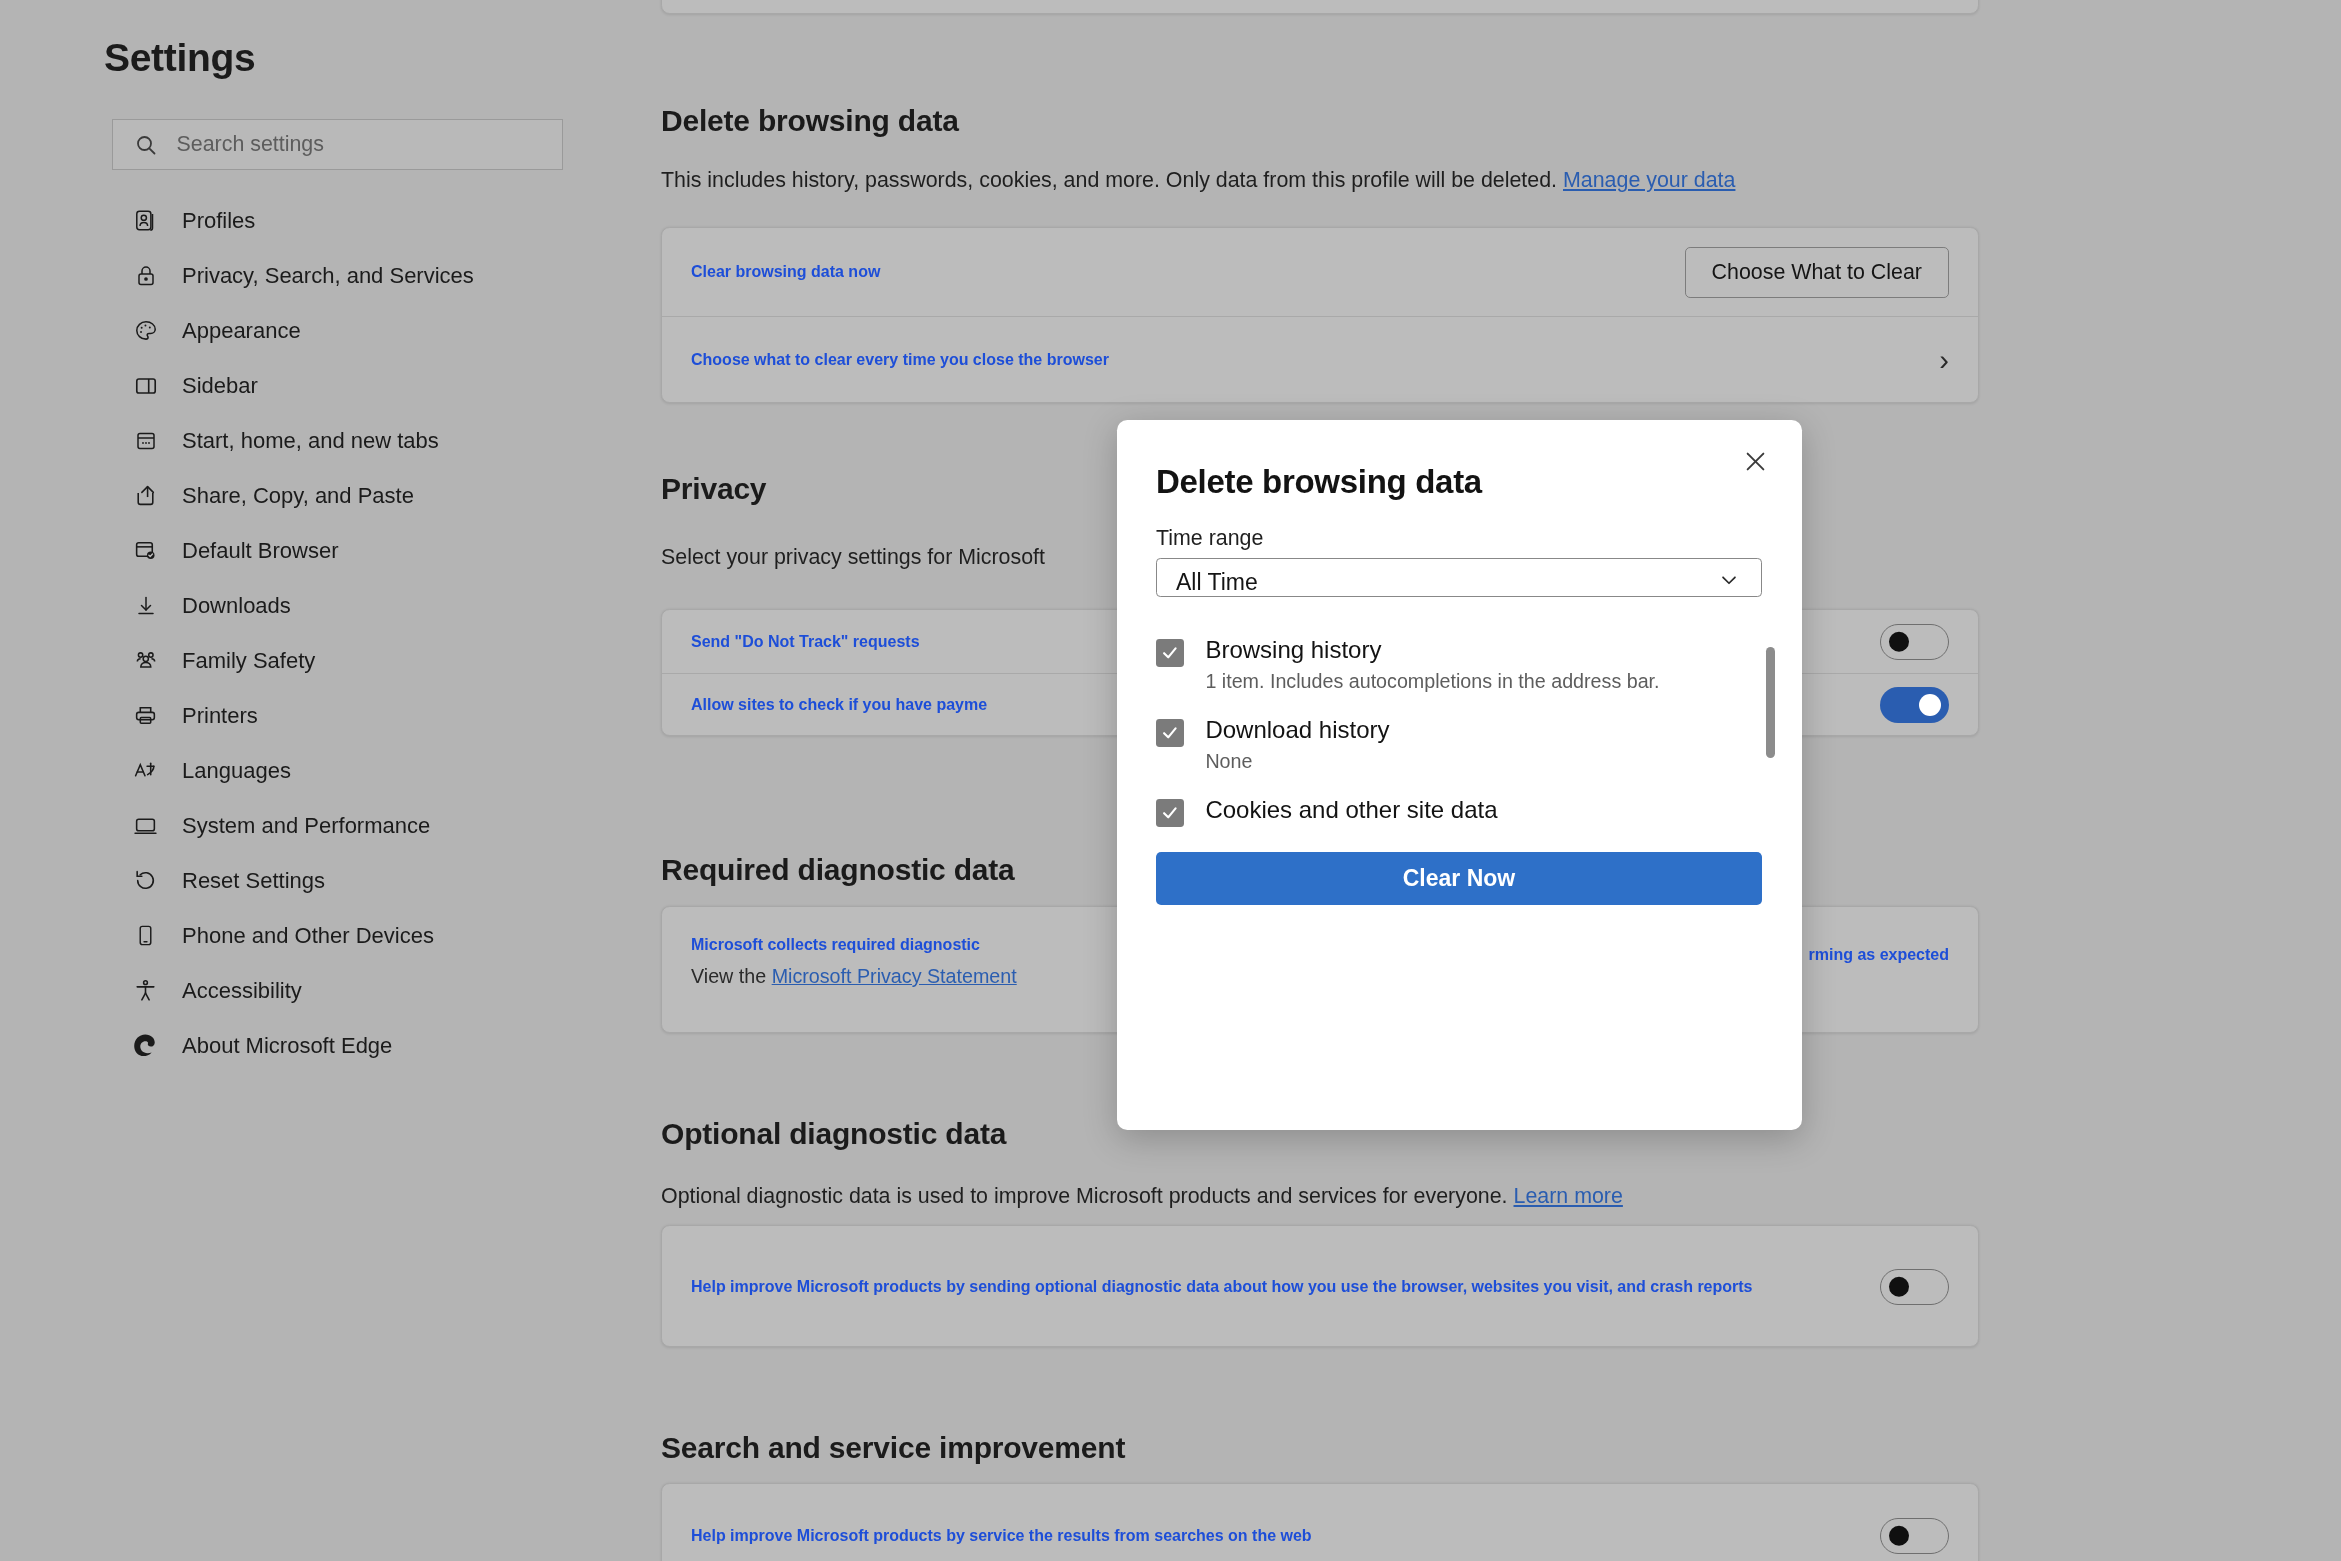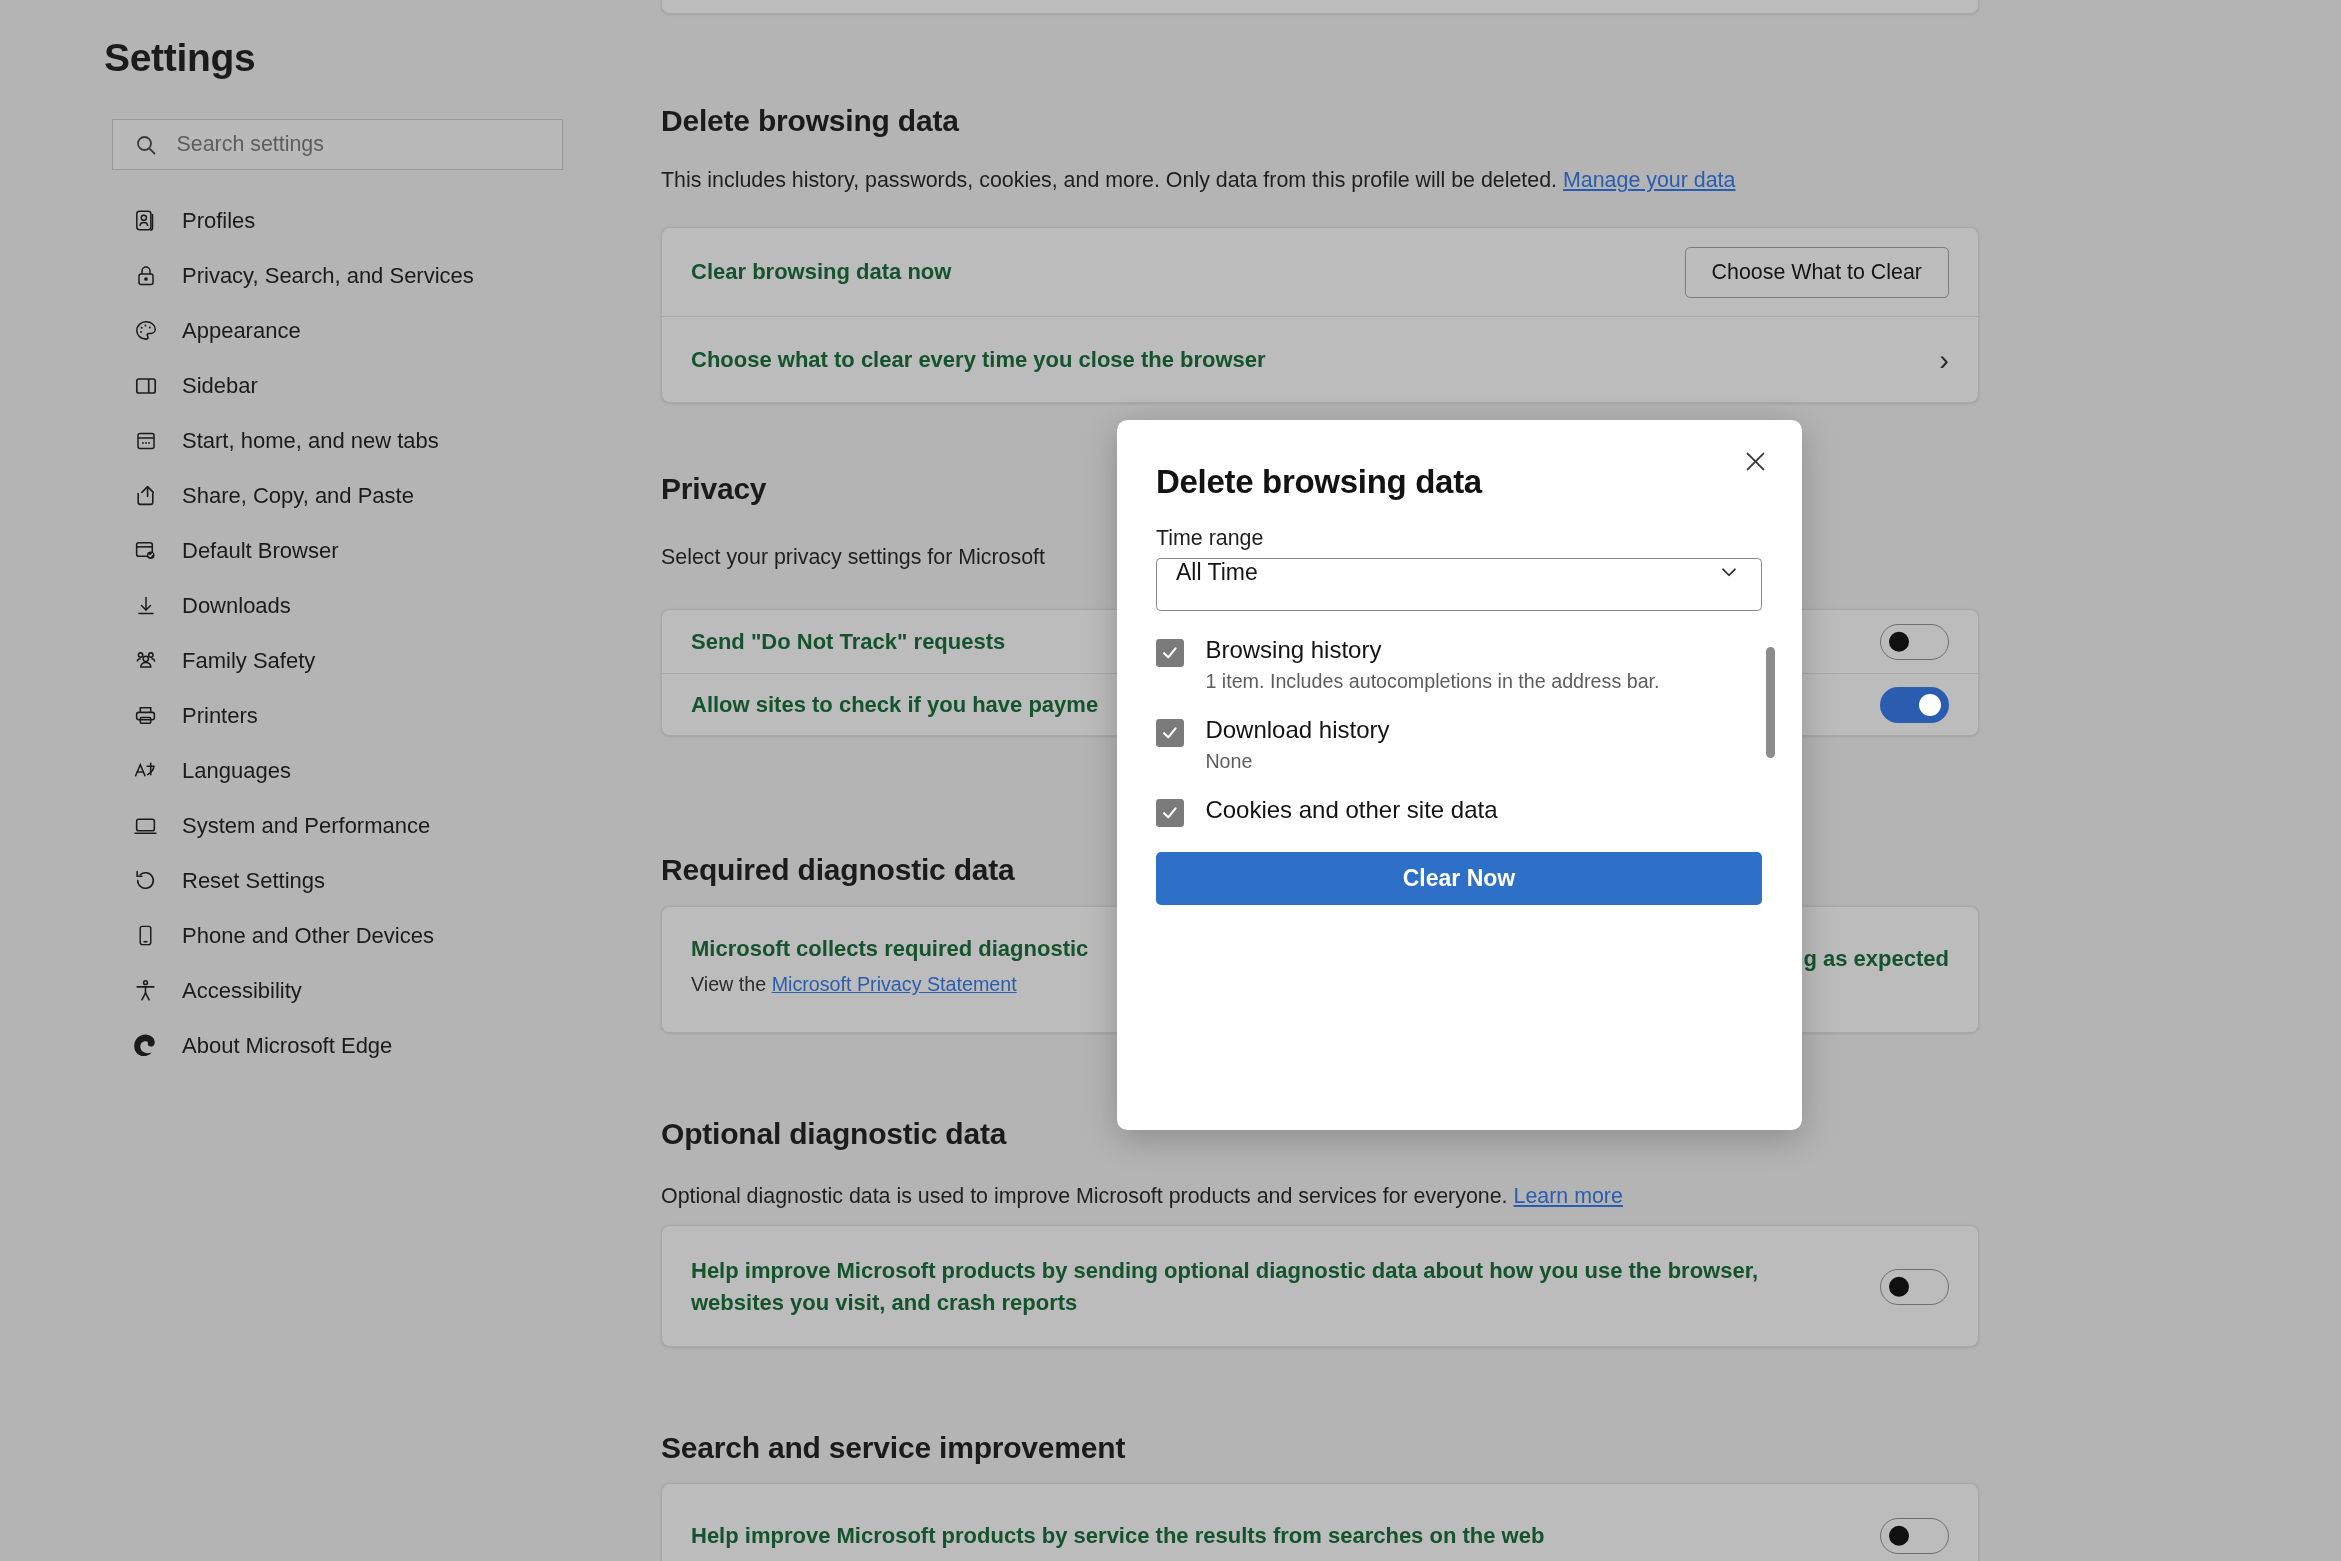--- a/index.html
+++ b/index.html
@@ -79,21 +79,21 @@
     box-shadow: 0 0.9px 2.6px rgba(0,0,0,0.10);
     overflow: hidden;
   }
   .row {
     position: relative;
     display: flex; align-items: center;
     padding: 0 29px;
   }
   .row + .row { border-top: 0.9px solid #a9a9a9; }
   .row-label {
-    font-size: 22px; font-weight: 700; color: #14532d;
+    font-size: 16px; font-weight: 700; color: #1d4ed8;
     line-height: 1.45;
   }
   .row-sub { font-size: 19.7px; color: #2b2b2b; margin-top: 8.6px; }
   .spacer { flex: 1 1 auto; }
   .btn-outline {
     border: 1.7px solid #7c7c7c;
     background: #bcbcbc;
     border-radius: 5.1px;
     font-size: 21.4px; color: #151515;
     padding: 12px 26px;
@@ -149,25 +149,25 @@
     position: absolute; left: 39px; top: 43px;
     font-size: 33px; font-weight: 700; color: #131313;
     letter-spacing: -0.3px;
   }
   .dlg-field-label {
     position: absolute; left: 39px; top: 106px;
     font-size: 21.4px; color: #1f1f1f;
   }
   .dlg-select {
     position: absolute; left: 39px; top: 138px;
-    width: 606px; height: 53px;
+    width: 606px; height: 39px;
     border: 1.7px solid #888;
     border-radius: 4.3px;
     background: #fff;
-    display: flex; align-items: flex-start;
+    display: flex; align-items: flex-end;
     padding: 0 19px;
     cursor: pointer;
   }
   .dlg-select-val { font-size: 23px; color: #141414; }
   .dlg-list {
     position: absolute; left: 39px; top: 216px;
     width: 606px; height: 197px;
     overflow: hidden;
   }
   .chk-item { display: flex; margin-bottom: 23px; }

